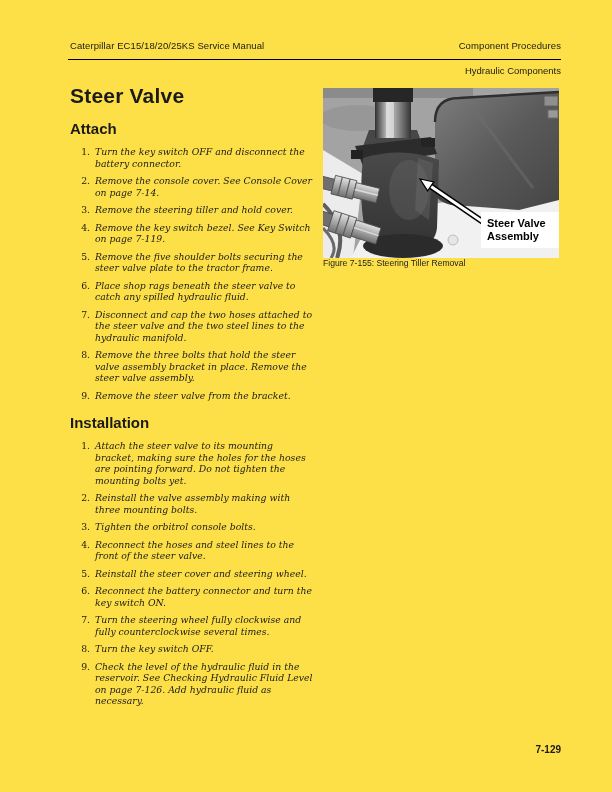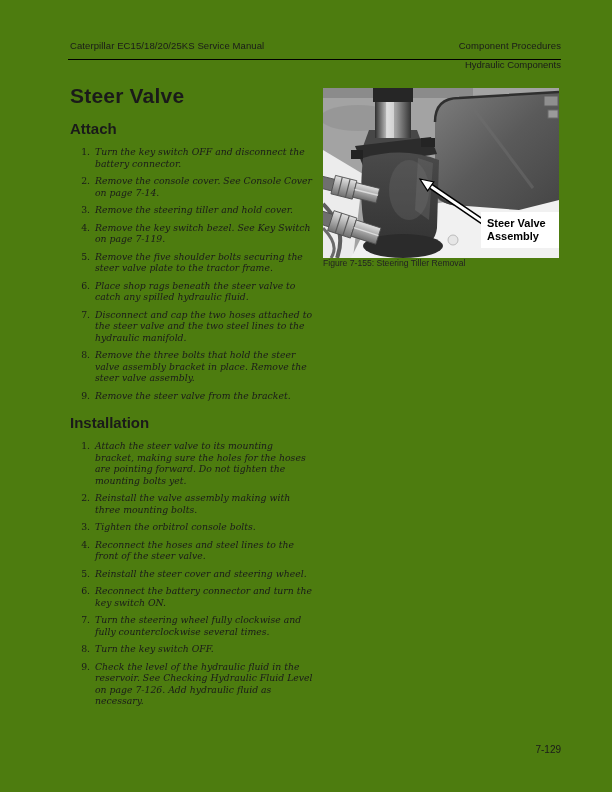--- a/index.html
+++ b/index.html
@@ -1,20 +1,20 @@
 <!DOCTYPE html>
 <html><head>
 <meta charset="utf-8">
 <style>
   html, body { margin: 0; padding: 0; background: #ffffff; }
   .page {
     position: relative;
     width: 612px;
     height: 792px;
-    background: #4d7c0f;
+    background: #fde047;
     font-family: "Liberation Sans", sans-serif;
     color: #1a1a1a;
     overflow: hidden;
   }
   
   .hdr-row {
     position: absolute;
     left: 70px;
     width: 491px;
     top: 40px;
@@ -28,21 +28,21 @@
     left: 68px;
     width: 493px;
     top: 59px;
     height: 1px;
     background: #000000;
   }
   .hdr-sub {
     position: absolute;
     left: 70px;
     width: 491px;
-    top: 59px;
+    top: 65px;
     text-align: right;
     font-size: 9.5px;
   }
   
   .left-col {
     position: absolute;
     left: 70px;
     top: 85px;
     width: 244px;
   }
@@ -103,20 +103,21 @@
     font-size: 11px;
   }
   
   .footer-pn {
     position: absolute;
     top: 744px;
     left: 70px;
     width: 491px;
     text-align: right;
     font-size: 10px;
+    font-weight: bold;
   }
 </style>
 </head>
 <body>
 
 <div class="page">
 
   <div class="hdr-row">
     <span>Caterpillar EC15/18/20/25KS Service Manual</span>
     <span>Component Procedures</span>

